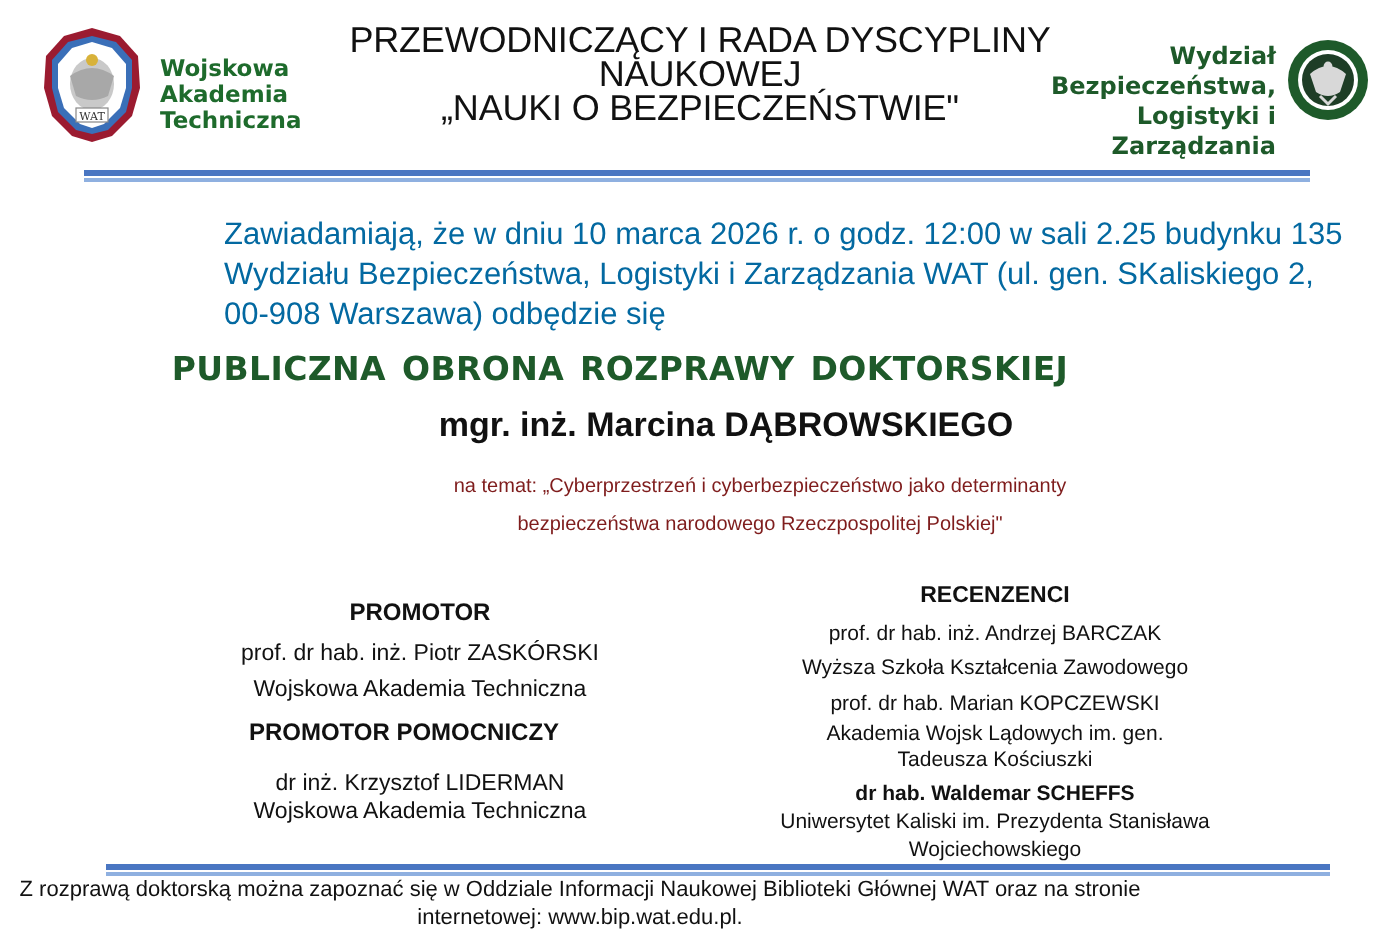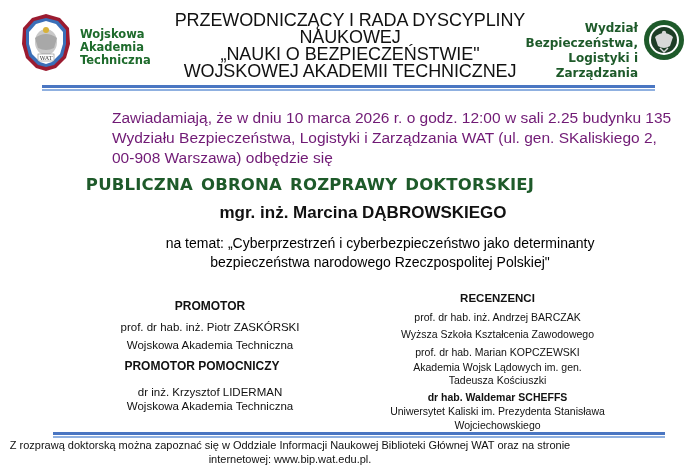--- a/index.html
+++ b/index.html
@@ -15,27 +15,27 @@
     .faculty-name { left: 488px; top: 21px; width: 150px; text-align: right; font-family: "DejaVu Sans", sans-serif; font-size: 12px; line-height: 15px; color: #1e5a2a; font-weight: bold; }
     .faculty-logo { left: 643px; top: 19px; width: 42px; height: 42px; }
 
     .divider { height: 6px; }
     .divider .l1 { position: absolute; left: 0; right: 0; top: 0; height: 3px; background: #4a76c2; }
     .divider .l2 { position: absolute; left: 0; right: 0; top: 4px; height: 2px; background: #8fb0e0; }
     .divider-top { left: 42px; top: 85px; width: 613px; }
     .divider-bottom { left: 53px; top: 432px; width: 612px; }
 
     
-    .announce { left: 112px; top: 108px; width: 560px; font-size: 15.5px; line-height: 20px; color: #701a75; }
+    .announce { left: 112px; top: 108px; width: 560px; font-size: 15.5px; line-height: 20px; color: #0369a1; }
     .announce div { white-space: nowrap; }
 
     .defense-title { left: 0; top: 175px; width: 620px; text-align: center; font-family: "DejaVu Sans", sans-serif; font-weight: bold; font-size: 16.5px; color: #1e5a2a; letter-spacing: 0.2px; word-spacing: 2px; }
     .candidate { left: 0; top: 203px; width: 700px; text-align: center; font-weight: bold; font-size: 17px; color: #111; padding-left: 26px; }
 
-    .topic { left: 120px; top: 234px; width: 520px; text-align: center; font-size: 14px; line-height: 19px; color: #000000; }
+    .topic { left: 120px; top: 234px; width: 520px; text-align: center; font-size: 10px; line-height: 19px; color: #7f1d1d; }
 
     
     .col-left { left: 100px; top: 296px; width: 220px; text-align: center; font-size: 11.5px; line-height: 13px; }
     .label-bold { font-weight: bold; font-size: 12px; color: #111; }
     .col-left .p-title { position: absolute; left: 0; width: 220px; }
     .col-right { left: 385px; top: 292px; width: 225px; text-align: center; font-size: 10.5px; line-height: 12px; }
     .col-right .r { position: absolute; left: 0; width: 225px; }
 
     .footer { left: 0; top: 438px; width: 580px; text-align: center; font-size: 11px; line-height: 14px; color: #111; }
   </style>
@@ -56,21 +56,20 @@
 </div>
 <div class="abs wat-name">
   <div>Wojskowa</div>
   <div>Akademia</div>
   <div>Techniczna</div>
 </div>
 
 <div class="abs header-title">
   <div>PRZEWODNICZĄCY I RADA DYSCYPLINY NAUKOWEJ</div>
   <div>„NAUKI O BEZPIECZEŃSTWIE"</div>
-  <div>WOJSKOWEJ AKADEMII TECHNICZNEJ</div>
 </div>
 
 <div class="abs faculty-name">
   <div>Wydział</div>
   <div>Bezpieczeństwa,</div>
   <div>Logistyki i Zarządzania</div>
 </div>
 <div class="abs faculty-logo">
   <svg width="42" height="42" viewBox="0 0 42 42">
     <circle cx="21" cy="21" r="20" fill="#1e5a2a"></circle>

